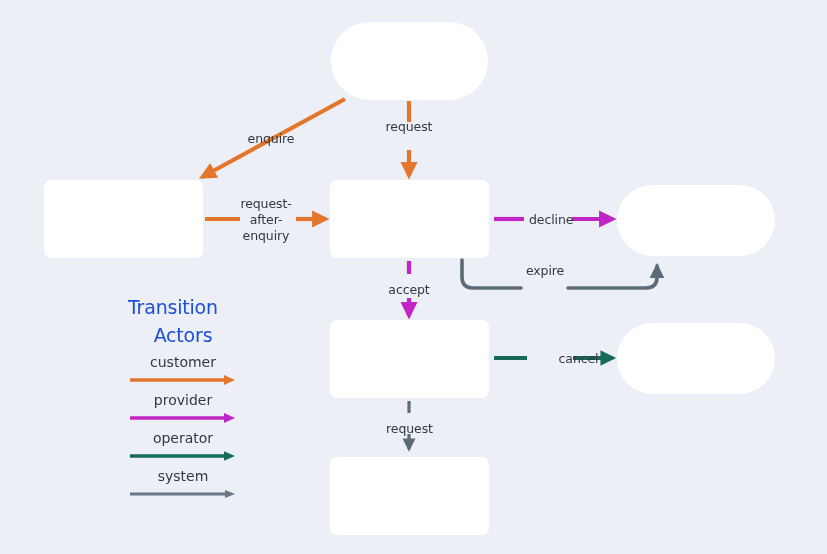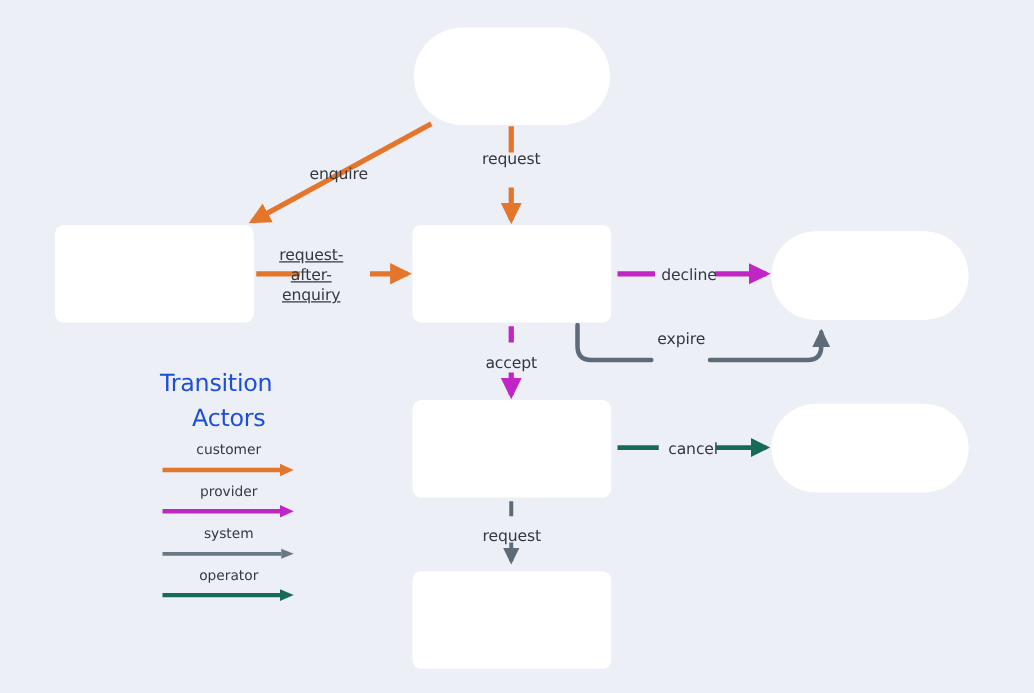--- a/index.html
+++ b/index.html
@@ -65,21 +65,21 @@
     font-size: 19px;
     line-height: 1.45;
     text-align: center;
     font-weight: 400;
     letter-spacing: -0.2px;
   }
   .legend-title .l1 { display: block; text-align: left; }
   .legend-title .l2 { display: block; text-align: center; }
   .legend-item { margin-top: 3px; }
   .legend-item-label {
-    font-size: 11px;
+    font-size: 14px;
     color: #33383f;
     text-align: center;
     line-height: 1.5;
   }
   .legend-swatch {
     display: block;
     width: 100%;
     height: 14px;
   }
 </style>
@@ -150,31 +150,31 @@
   </div>
 
   <div class="node rect" style="left:330px; top:457px; width:159px; height:78px;">
     <span></span>
   </div>
 
   <div class="edge-label" style="left:247px; top:131px; width:48px;">enquire</div>
 
   <div class="edge-label" style="left:385px; top:119px; width:48px;">request</div>
 
-  <div class="edge-label" style="left:220px; top:196px; width:58px;text-decoration:underline;">request-
+  <div class="edge-label" style="left:237px; top:196px; width:58px;">request-
 after-
 enquiry</div>
 
   <div class="edge-label" style="left:529px; top:212px; width:44px;text-align:right;">decline</div>
 
   <div class="edge-label" style="left:523px; top:263px; width:44px;">expire</div>
 
   <div class="edge-label" style="left:386px; top:282px; width:46px;">accept</div>
 
-  <div class="edge-label" style="left:532px; top:351px; width:45px;">cancel</div>
+  <div class="edge-label" style="left:556px; top:351px; width:45px;">cancel</div>
 
   <div class="edge-label" style="left:381px; top:421px; width:57px;">request</div>
 
   <div class="legend">
     <div class="legend-title">
       <span class="l1">Transition</span>
       <span class="l2">Actors</span>
     </div>
 
     <div class="legend-item">
@@ -187,29 +187,29 @@
 
     <div class="legend-item">
       <div class="legend-item-label">provider</div>
       <svg class="legend-swatch" viewBox="0 0 110 14">
         <path d="M 2 7 L 96 7" stroke="#c225c5" stroke-width="3.6" fill="none"></path>
         <path d="M 96 2 L 107 7 L 96 12 z" fill="#c225c5"></path>
       </svg>
     </div>
 
     <div class="legend-item">
+      <div class="legend-item-label">operator</div>
+      <svg class="legend-swatch" viewBox="0 0 110 14">
+        <path d="M 2 7 L 96 7" stroke="#176b56" stroke-width="3.4" fill="none"></path>
+        <path d="M 96 2.3 L 107 7 L 96 11.7 z" fill="#176b56"></path>
+      </svg>
+    </div>
+
+    <div class="legend-item">
       <div class="legend-item-label">system</div>
       <svg class="legend-swatch" viewBox="0 0 110 14">
         <path d="M 2 7 L 97 7" stroke="#6a7785" stroke-width="3" fill="none"></path>
         <path d="M 97 3 L 107 7 L 97 11 z" fill="#6a7785"></path>
       </svg>
     </div>
-
-    <div class="legend-item">
-      <div class="legend-item-label">operator</div>
-      <svg class="legend-swatch" viewBox="0 0 110 14">
-        <path d="M 2 7 L 96 7" stroke="#176b56" stroke-width="3.4" fill="none"></path>
-        <path d="M 96 2.3 L 107 7 L 96 11.7 z" fill="#176b56"></path>
-      </svg>
-    </div>
   </div>
 
 </div>
 
 </body></html>

